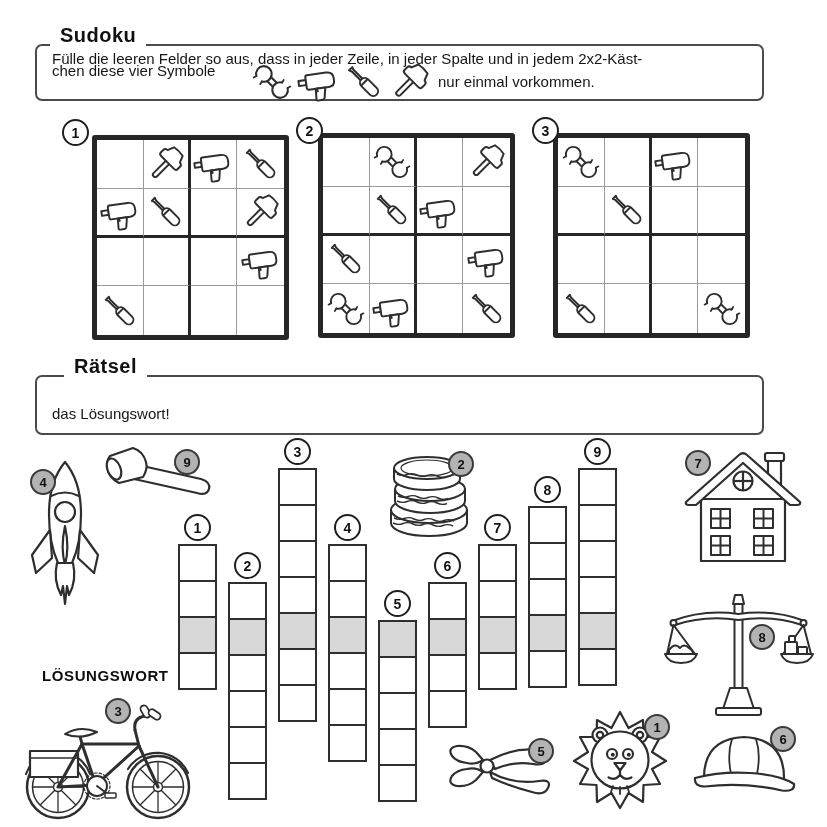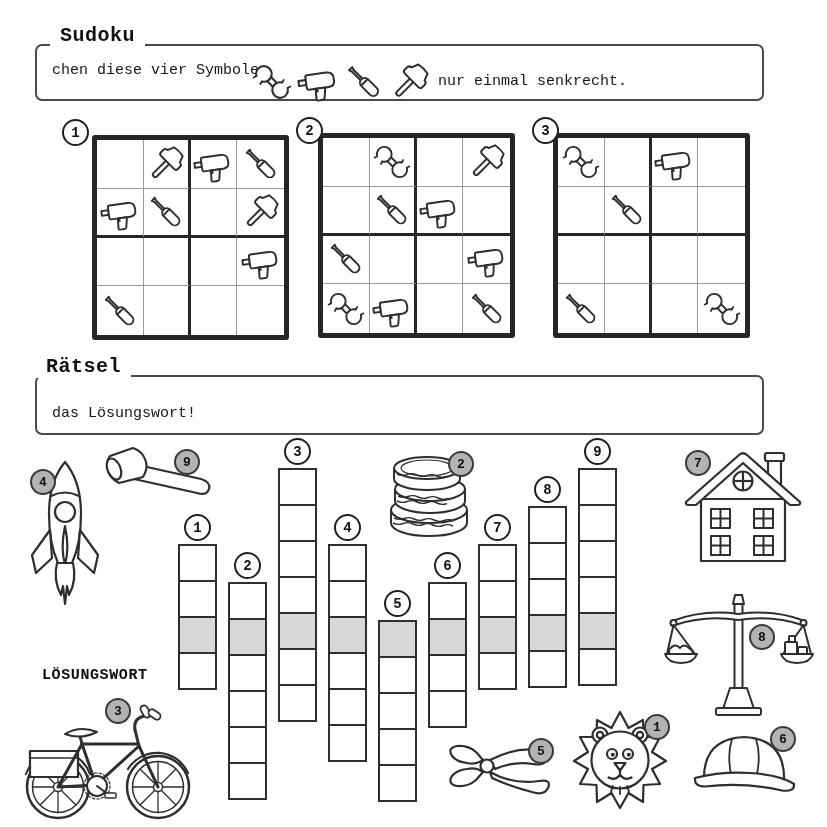--- a/index.html
+++ b/index.html
@@ -1,17 +1,17 @@
 <!DOCTYPE html>
 <html><head>
 <meta charset="utf-8">
 <style>
   html,body{margin:0;padding:0;background:#fff;}
   #page{position:relative;width:827px;height:827px;background:#fff;overflow:hidden;
-        font-family:Liberation Mono, monospace;color:#1c1c1c;}
+        font-family:Liberation Sans, sans-serif;color:#1c1c1c;}
   .secbox{position:absolute;left:35px;width:729px;box-sizing:border-box;
           border:2.5px solid #4b4b4b;border-radius:7px;background:transparent;}
   .sectitle{position:absolute;background:#fff;padding:0 10px;font-weight:bold;
             font-size:20px;letter-spacing:.5px;color:#111;z-index:2;}
   .instr{position:absolute;font-size:15px;white-space:nowrap;color:#161616;z-index:3;}
   .symrow{position:absolute;display:flex;gap:2px;z-index:4;background:transparent;}
   .numcircle{position:absolute;width:27px;height:27px;box-sizing:border-box;border-radius:50%;
              background:#fff;border:2px solid #1f1f1f;display:flex;align-items:center;
              justify-content:center;font-weight:bold;font-size:14px;color:#111;z-index:5;}
   .badge{position:absolute;width:26px;height:26px;box-sizing:border-box;border-radius:50%;
@@ -69,36 +69,37 @@
         <g transform="rotate(-45 24 24)" fill="#fff" stroke="#2e2e2e" stroke-width="2.2" stroke-linejoin="round">
           <rect x="4" y="21.3" width="27" height="5.4" rx="2.5"></rect>
           <path d="M29 10.5 Q26.5 10.5 26.5 14 L26.5 34 Q26.5 37.5 29 37.5 L33.5 37.5 Q36 37.5 36.5 34 L44 31 Q45.5 24 44 17 L36.5 14 Q36 10.5 33.5 10.5 Z"></path>
         </g>
       </symbol>
     </defs>
   </svg>
 
   <div class="secbox" style="top:44px;height:57px"></div>
   <div class="sectitle" style="left:50px;top:24px">Sudoku</div>
+  <div class="instr" style="left:52px;top:50px">Fülle die leeren Felder so aus, dass in jeder Zeile, in jeder Spalte und in jedem 2x2-Käst-</div>
   <div class="instr" style="left:52px;top:62px">chen diese vier Symbole</div>
   <div class="symrow" style="left:250px;top:60px">
     <svg width="44" height="44" viewBox="0 0 48 48">
         <use href="#sym-wrench"></use>
       </svg>
     <svg width="44" height="44" viewBox="0 0 48 48">
         <use href="#sym-drill"></use>
       </svg>
     <svg width="44" height="44" viewBox="0 0 48 48">
         <use href="#sym-screwdriver"></use>
       </svg>
     <svg width="44" height="44" viewBox="0 0 48 48">
         <use href="#sym-hammer"></use>
       </svg>
   </div>
-  <div class="instr" style="left:438px;top:73px">nur einmal senkrecht.</div>
+  <div class="instr" style="left:438px;top:73px">nur einmal vorkommen.</div>
 
   <div class="sgrid" style="left:92px;top:135px">
       <div class="scell br bb"></div>
       <div class="scell brT bb">
         <svg width="42" height="42" viewBox="0 0 48 48">
           <use href="#sym-hammer"></use>
         </svg>
       </div>
       <div class="scell br bb">
         <svg width="42" height="42" viewBox="0 0 48 48">
@@ -230,21 +231,21 @@
       <div class="scell brT"></div>
       <div class="scell br"></div>
       <div class="scell">
         <svg width="42" height="42" viewBox="0 0 48 48">
           <use href="#sym-wrench"></use>
         </svg>
       </div>
     </div>
 
   <div class="secbox" style="top:375px;height:60px"></div>
-  <div class="sectitle" style="left:36px;top:355px">Rätsel</div>
+  <div class="sectitle" style="left:64px;top:355px">Rätsel</div>
   <div class="instr" style="left:52px;top:405px">das Lösungswort!</div>
 
   <div class="losung" style="left:42px;top:667px">LÖSUNGSWORT</div>
 
   <svg class="pic" style="left:24px;top:458px" width="82" height="150" viewBox="0 0 82 150">
     <g fill="#fff" stroke="#2e2e2e" stroke-width="2.2" stroke-linejoin="round" stroke-linecap="round">
       <path d="M41 4 C31 16 25 34 25 56 C25 78 29 94 34 105 L48 105 C53 94 57 78 57 56 C57 34 51 16 41 4 Z"></path>
       <path d="M27 38 Q41 31 55 38" fill="none"></path>
       <circle cx="41" cy="54" r="10"></circle>
       <path d="M26 72 L8 97 L12 115 L28 100 Z"></path>

